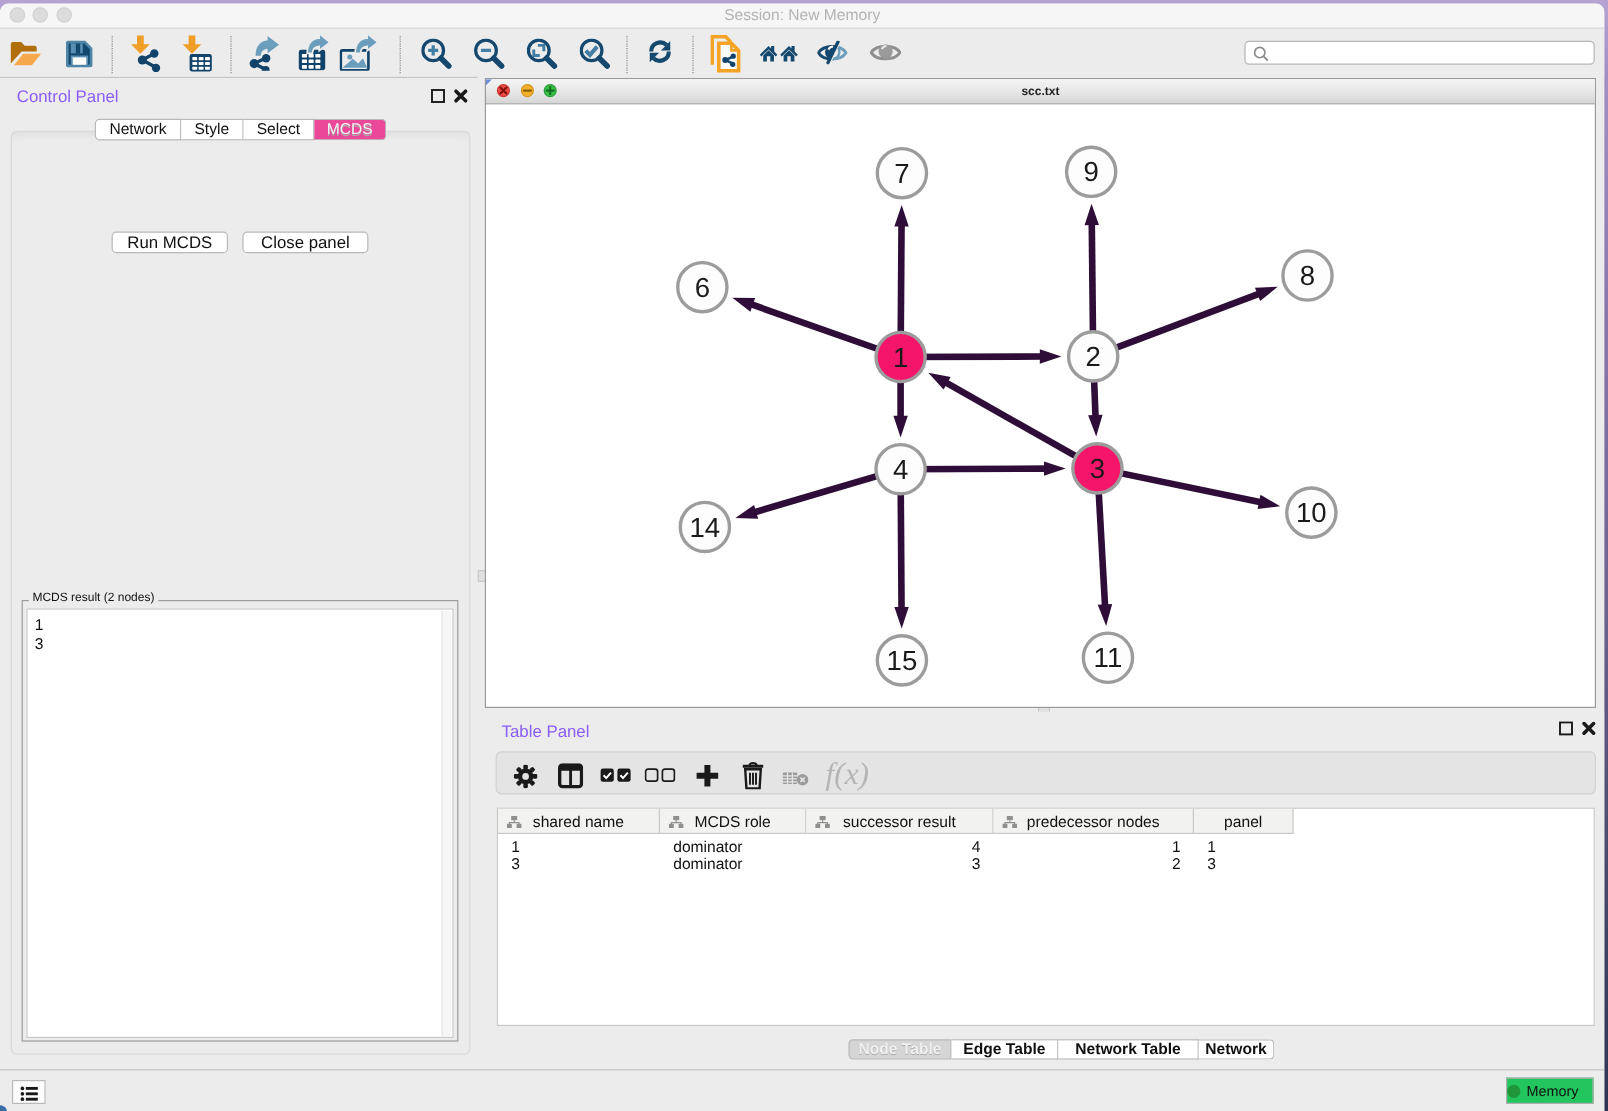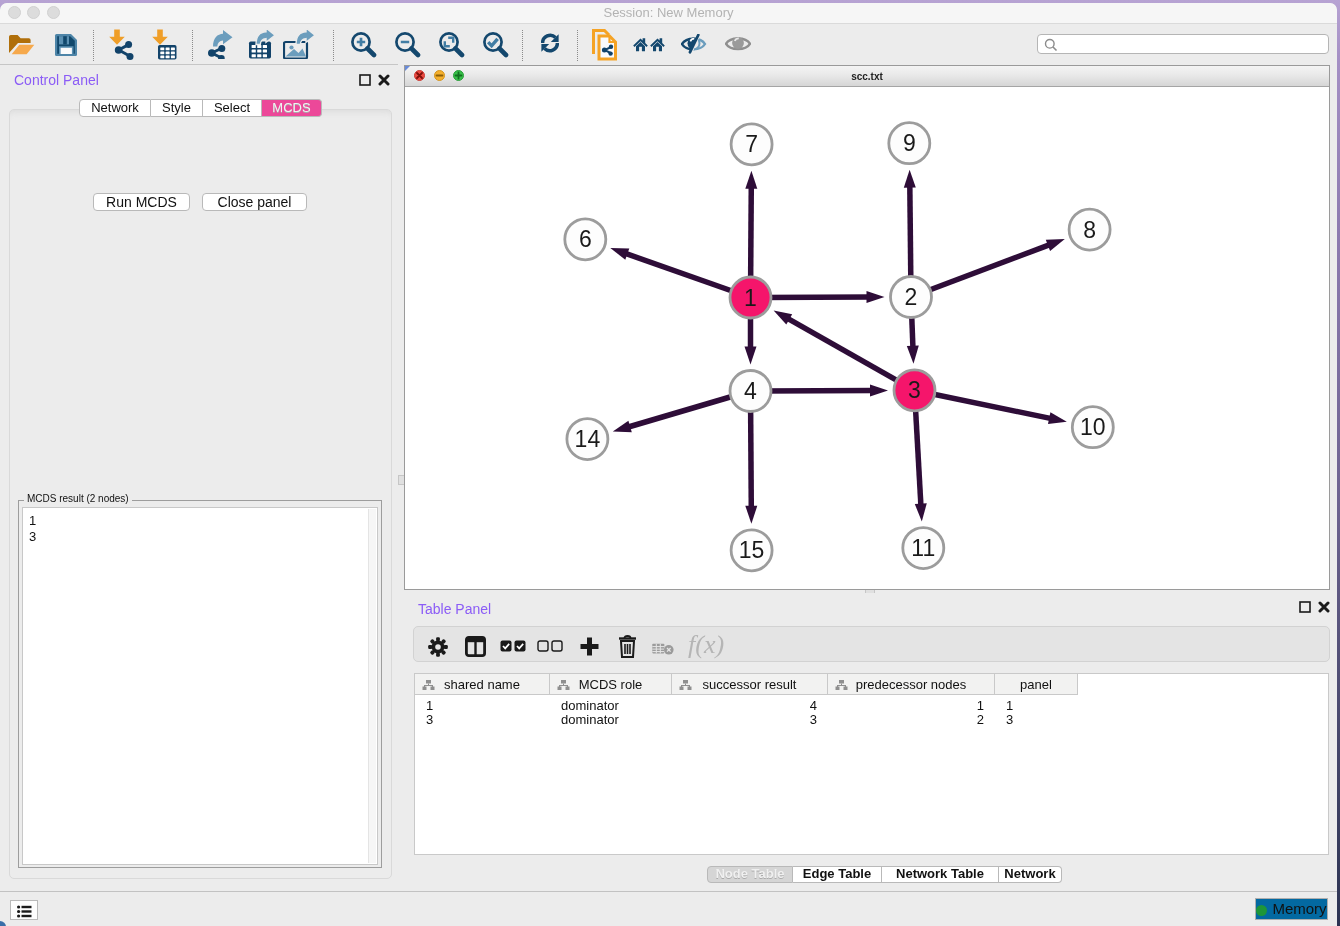--- a/index.html
+++ b/index.html
@@ -45,21 +45,21 @@
 .hcell { position:absolute; top:0; height:21px; background:#f2f2f1; border-right:1px solid #c9c9c9; border-bottom:1px solid #c9c9c9; font-size:13px; color:#111; text-align:center; line-height:21px; }
 .trow { position:absolute; font-size:13px; color:#111; }
 .hico { position:absolute; top:5px; }
 .btabs { position:absolute; left:291px; top:273px; height:17px; display:flex; font-size:13px; font-weight:bold;padding-left:12px; }
 .btab { background:#fff; border:1px solid #b9b9b9; border-left:none; text-align:center; line-height:14px; color:#111; }
 .btab.sel { background:#d5d5d5; color:#f0f0f0; text-shadow:0 1px 0 #aaa; border-radius:4px 0 0 4px; border-left:1px solid #b9b9b9; }
 .btab.last { border-radius:0 4px 4px 0; }
 
 .status { position:absolute; left:0; top:888px; width:100%; height:35px; background:#ececec; border-top:1px solid #c2c2c2; }
 .listbtn { position:absolute; left:10px; top:8px; width:28px; height:20px; background:#fdfdfd; border:1px solid #b9b9b9; }
-.membtn { position:absolute; right:9px; top:6px; width:73px; height:22px; background:#0369a1; border:1px solid #aeaeae; font-size:15px; color:#111; text-align:center; line-height:20px; }
+.membtn { position:absolute; right:9px; top:6px; width:73px; height:22px; background:#22c55e; border:1px solid #aeaeae; font-size:12px; color:#111; line-height:20px; }
 svg { display:block; }
 .nl { font-size:23px; fill:#1a1a1a; text-anchor:middle; font-family:"Liberation Sans",sans-serif; }
 </style>
 </head>
 <body>
 <div class="window">
   <div class="titlebar">
     <div class="tl" style="left:8px"></div>
     <div class="tl" style="left:27px"></div>
     <div class="tl" style="left:47px"></div>

